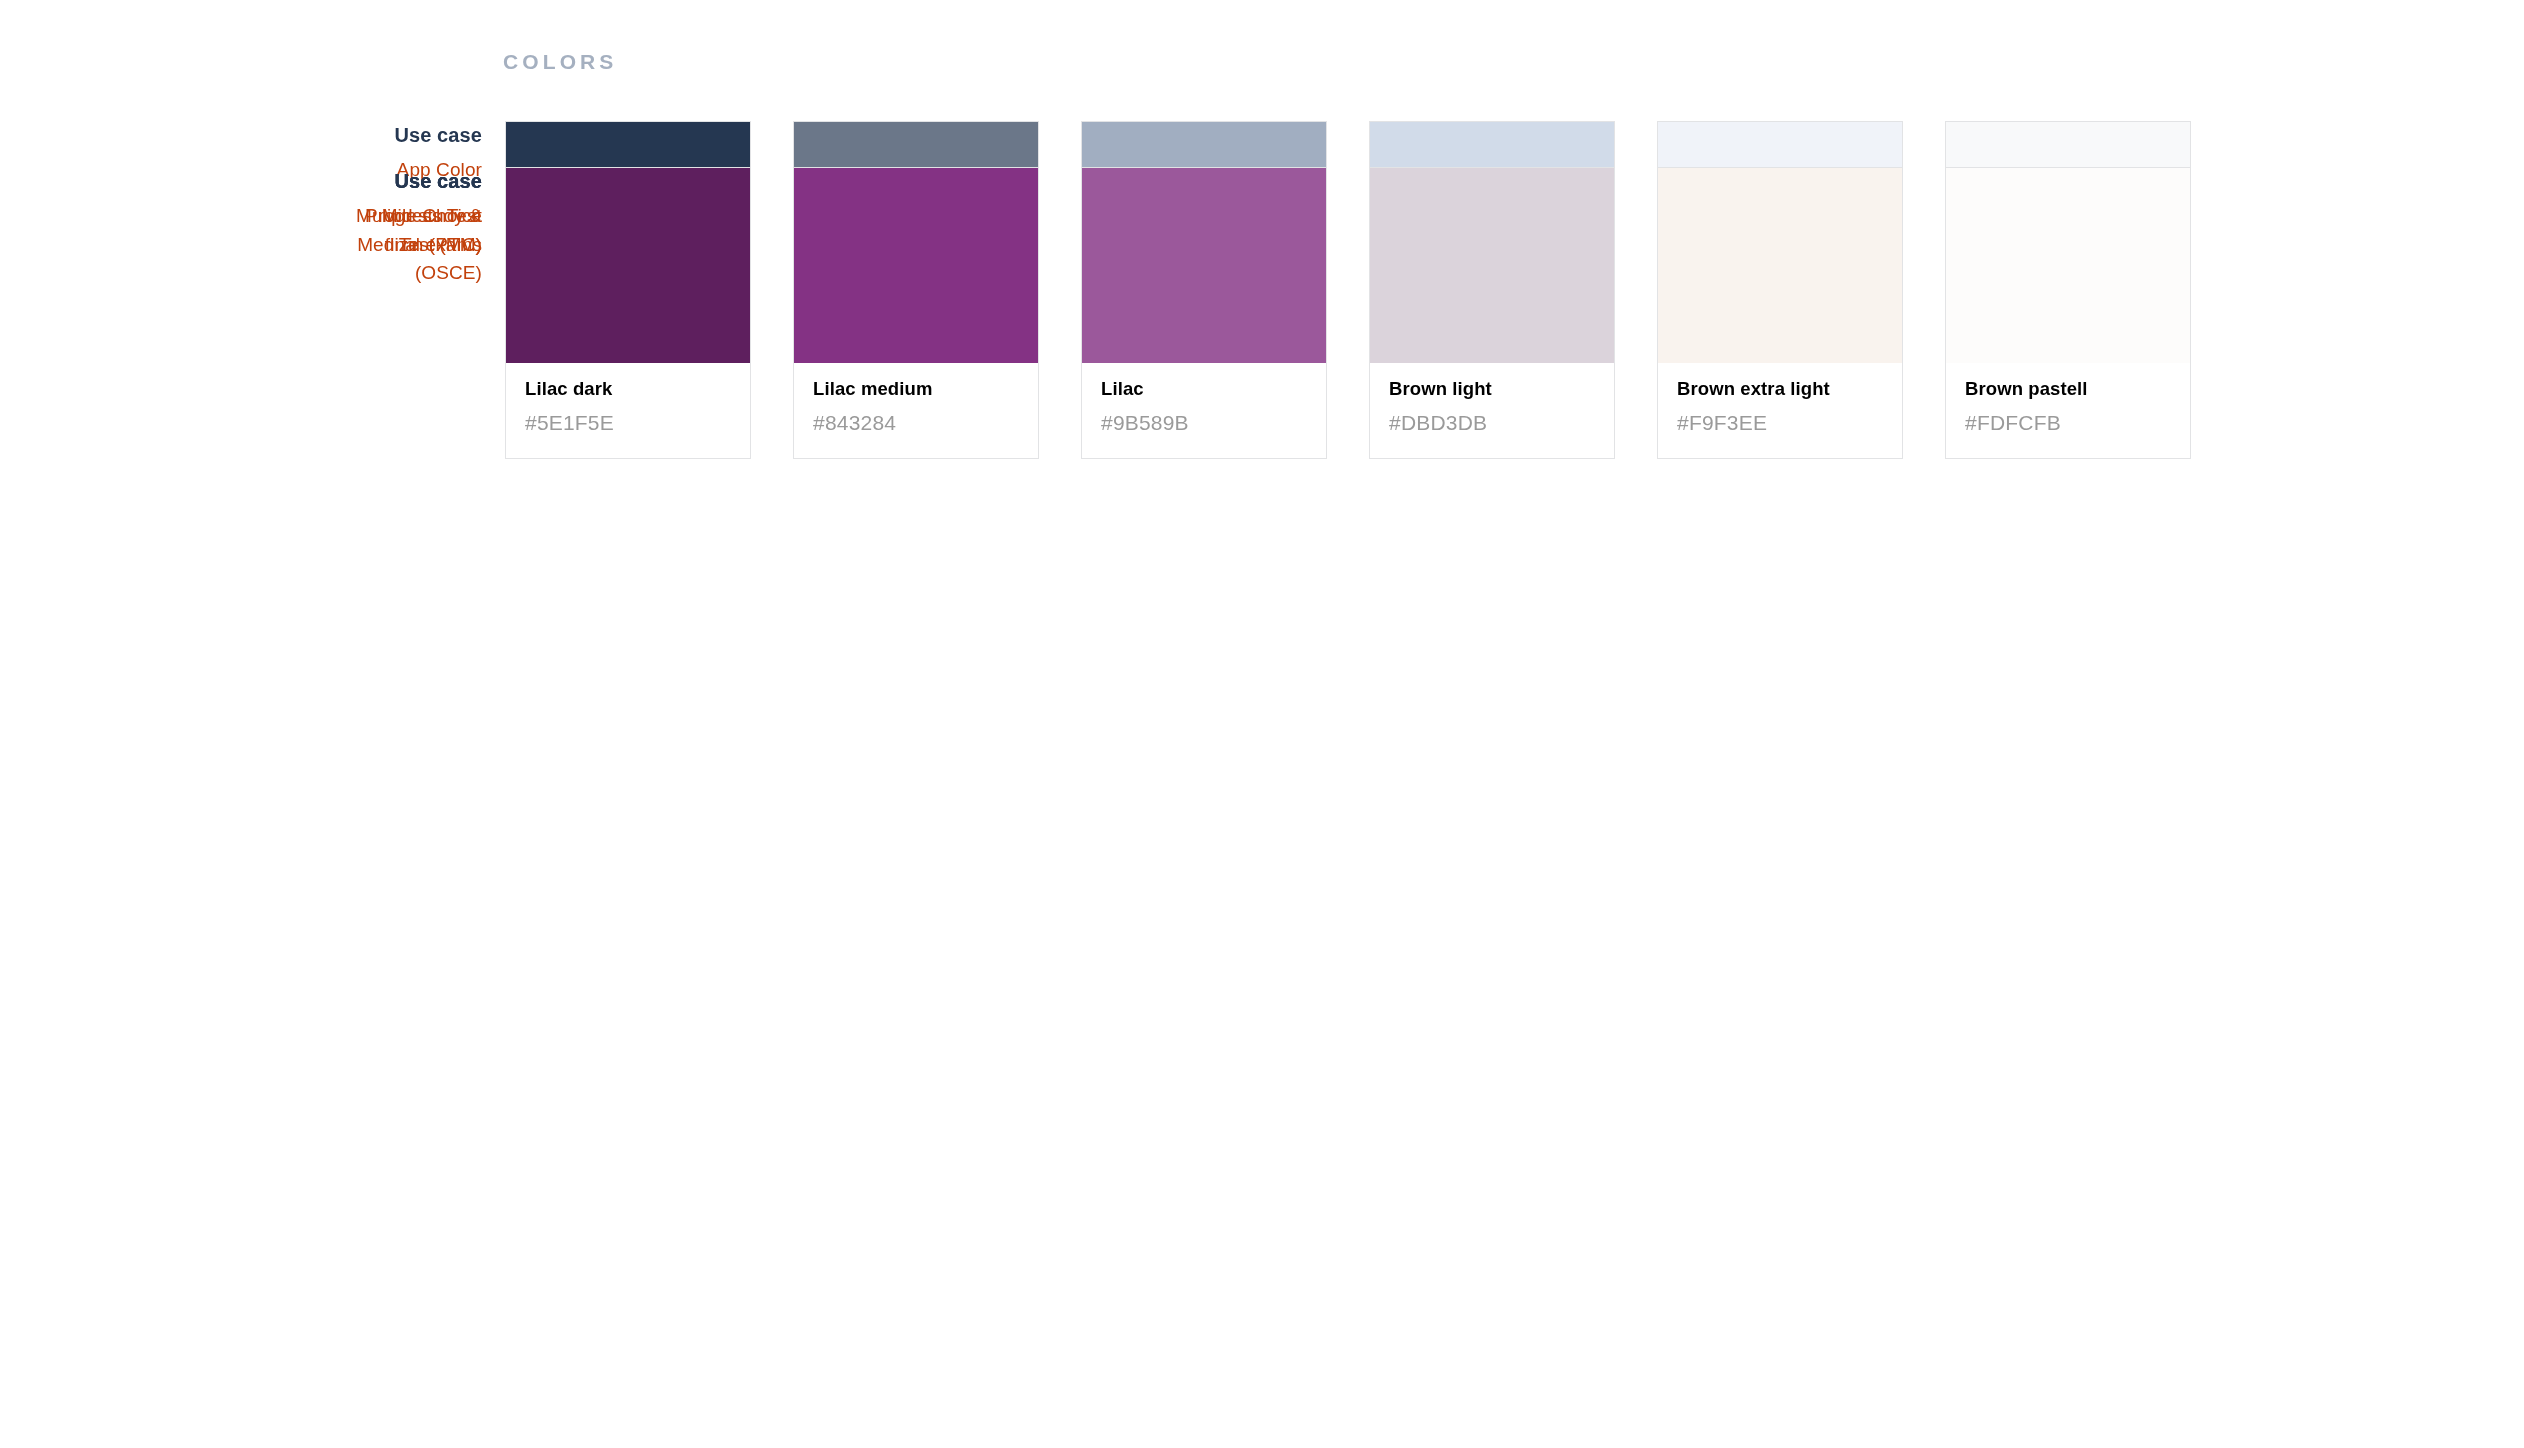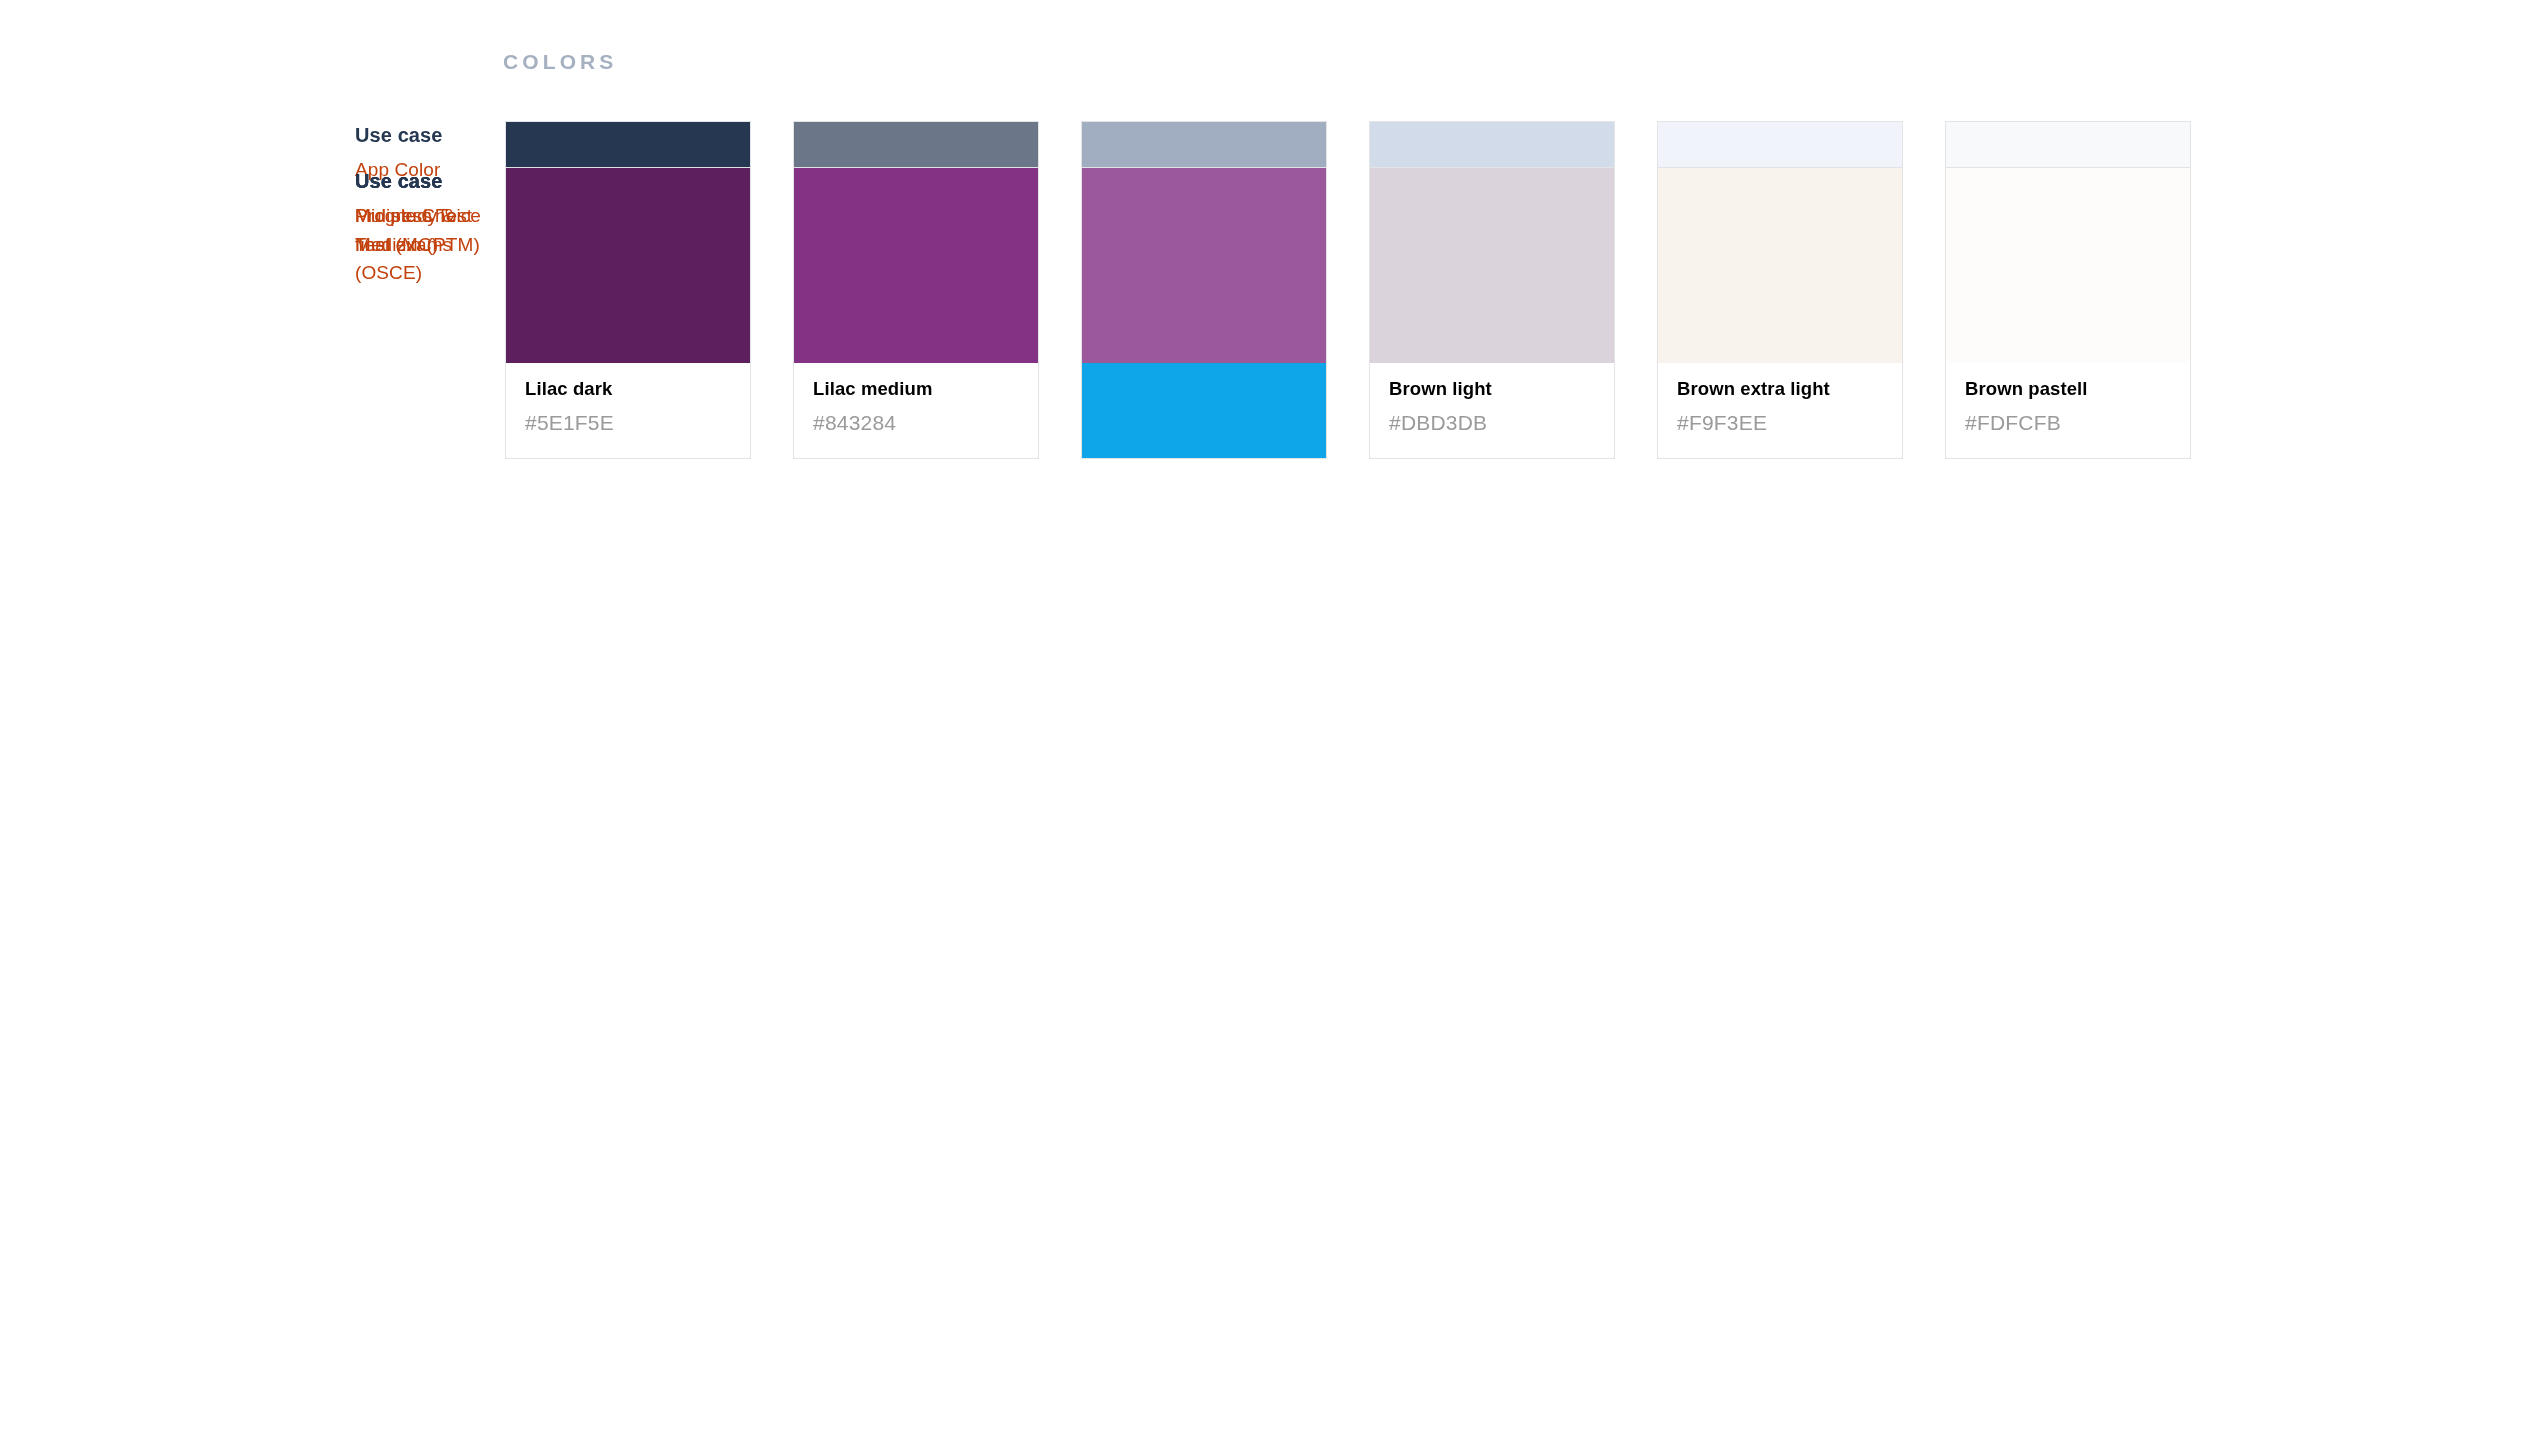--- a/index.html
+++ b/index.html
@@ -47,20 +47,21 @@
     margin-bottom: 46px;
   }
   .palette-row:last-child { margin-bottom: 0; }
 
   
   .usecase {
     position: absolute;
     left: 355px;
     top: 0;
     width: 127px;
+    text-align: right;
   }
 
   .usecase-title {
     font-size: 20px;
     font-weight: 700;
     color: #253751;
     line-height: 1.42;
     letter-spacing: 0.1px;
   }
 
@@ -292,20 +293,24 @@
           </div>
           <div class="card">
             <div class="card-swatch" style="background: rgb(132, 50, 132);"></div>
             <div class="card-info">
               <div class="card-name">Lilac medium</div>
               <div class="card-hex">#843284</div>
             </div>
           </div>
           <div class="card">
             <div class="card-swatch" style="background: rgb(155, 88, 155);"></div>
+            <div class="card-info">
+              <div class="card-name">Lilac</div>
+              <div class="card-hex">#9B589B</div>
+            </div>
           </div>
           <div class="card">
             <div class="card-swatch" style="background: rgb(219, 211, 219);"></div>
             <div class="card-info">
               <div class="card-name">Brown light</div>
               <div class="card-hex">#DBD3DB</div>
             </div>
           </div>
         </div>
       </div>

